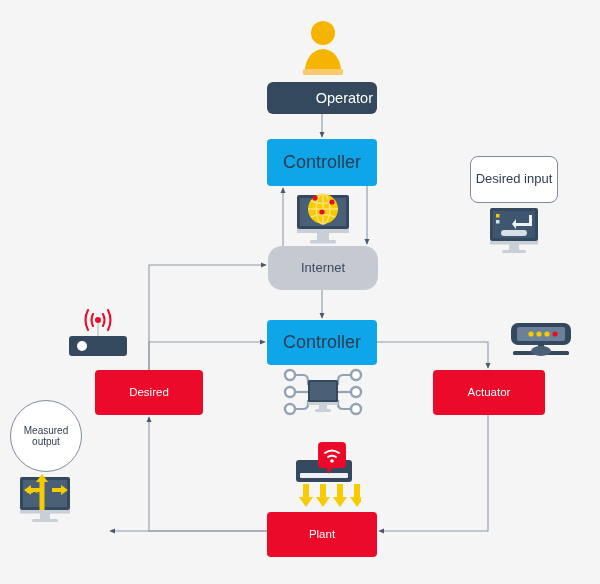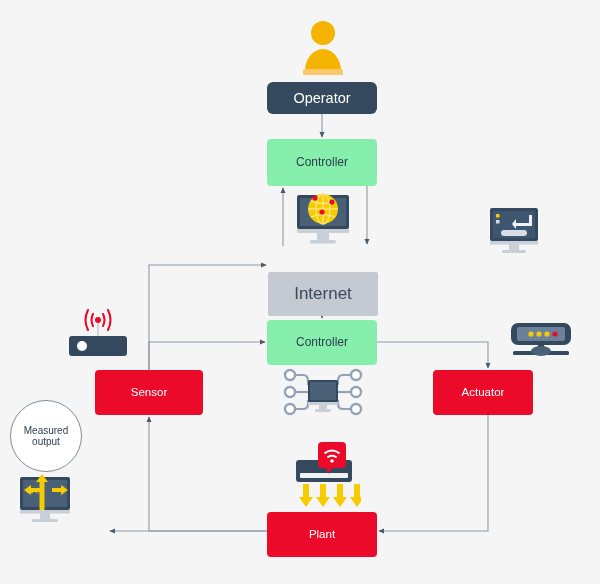--- a/index.html
+++ b/index.html
@@ -13,23 +13,23 @@
   }
   #stage{position:absolute;left:0;top:0;width:600px;height:584px;}
   .node{
     position:absolute;
     display:flex;align-items:center;justify-content:center;
     text-align:center;
     box-sizing:border-box;
     line-height:1.15;
     z-index:3;
   }
-  .node.dark{background:#34495e;color:#ffffff;border-radius:6px;font-size:14.5px;}
-  .node.yellow{background:#86efac;color:#2e3d4e;border-radius:4px;font-size:12px;}
-  .node.gray{background:#c5c9d1;color:#3d4a5c;border-radius:2px;font-size:17px;margin-top:26px;}
+  .node.dark{background:#34495e;color:#ffffff;border-radius:6px;font-size:14.5px;justify-content:flex-end;}
+  .node.yellow{background:#0ea5e9;color:#2e3d4e;border-radius:4px;font-size:18px;}
+  .node.gray{background:#c5c9d1;color:#3d4a5c;border-radius:14px;font-size:13px;}
   .node.red{background:#eb0a29;color:#ffffff;border-radius:4px;font-size:11.5px;}
   .node.outline{
     background:#ffffff;color:#2e3d4e;border:1.2px solid #7f8c9b;
     border-radius:8px;font-size:13px;
   }
   .node.circle{
     background:#ffffff;color:#2e3d4e;border:1.2px solid #7f8c9b;
     border-radius:50%;font-size:10px;
   }
   .node .lbl{display:block;padding:0 4px;}
@@ -201,34 +201,37 @@
   </svg>
 
   <div class="node dark" style="left:267px;top:82px;width:110px;height:32px;">
     <span class="lbl">Operator</span>
   </div>
 
   <div class="node yellow" style="left:267px;top:139px;width:110px;height:47px;">
     <span class="lbl">Controller</span>
   </div>
 
+  <div class="node outline" style="left:470px;top:156px;width:88px;height:47px;">
+    <span class="lbl">Desired input</span>
+  </div>
 
   <div class="node gray" style="left:268px;top:246px;width:110px;height:44px;">
     <span class="lbl">Internet</span>
   </div>
 
   <div class="node yellow" style="left:267px;top:320px;width:110px;height:45px;">
     <span class="lbl">Controller</span>
   </div>
 
   <div class="node red" style="left:95px;top:370px;width:108px;height:45px;">
-    <span class="lbl">Sensor</span>
-  </div>
-
-  <div class="node red" style="left:433px;top:370px;width:100px;height:45px;">
+    <span class="lbl">Desired</span>
+  </div>
+
+  <div class="node red" style="left:433px;top:370px;width:112px;height:45px;">
     <span class="lbl">Actuator</span>
   </div>
 
   <div class="node red" style="left:267px;top:512px;width:110px;height:45px;">
     <span class="lbl">Plant</span>
   </div>
 
   <div class="node circle" style="left:10px;top:400px;width:72px;height:72px;">
     <span class="lbl">Measured output</span>
   </div>

